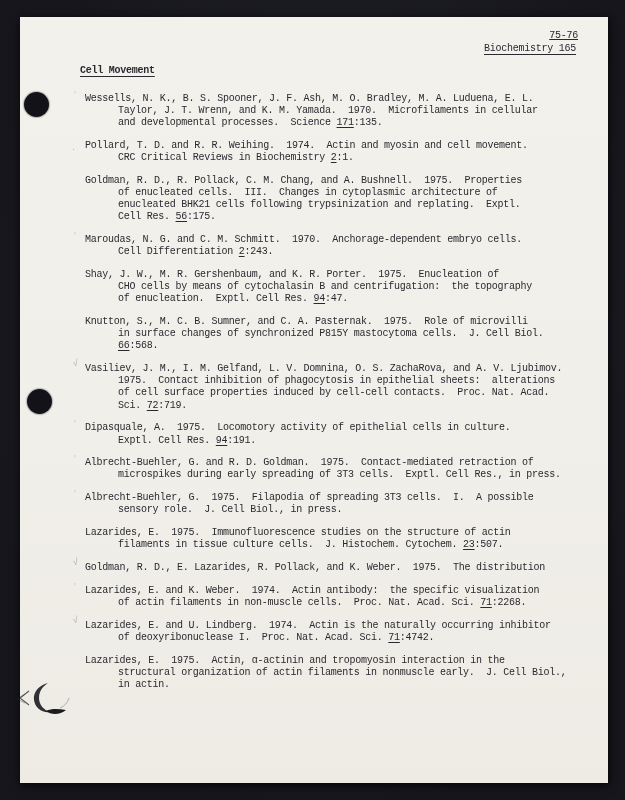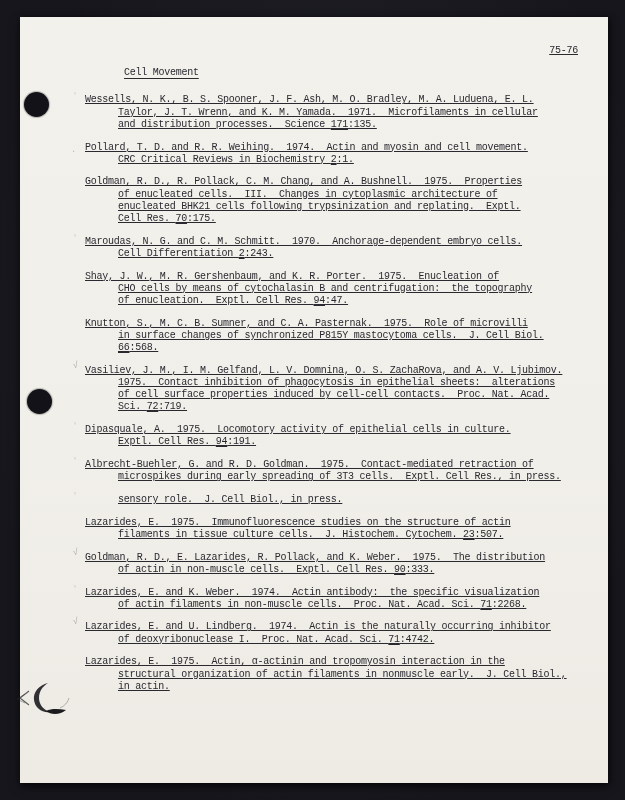--- a/index.html
+++ b/index.html
@@ -20,29 +20,29 @@
     font-size: 10px; letter-spacing: -0.25px; line-height: 12.2px;
   }
   .hole {
     position: absolute; width: 25px; height: 25px; border-radius: 50%;
     background: #121218; box-shadow: 0 0 1px 1px rgba(0,0,0,0.25);
   }
   .hole-top { left: 4px; top: 75px; }
   .hole-mid { left: 7px; top: 372px; }
   .ink-mark { position: absolute; left: -8px; top: 664px; }
 
-  .page-num { text-align: right; padding: 28px 30px 0 0; white-space: pre; text-decoration: underline; }
+  .page-num { text-align: right; padding: 13px 30px 0 0; white-space: pre; text-decoration: underline; }
   .course-line { text-align: right; padding: 1px 32px 0 0; white-space: pre; }
   .section-heading {
-    margin: 10px 0 0 104px; font-size: 10px; font-weight: normal;
+    margin: 10px 0 0 60px; font-size: 10px; font-weight: bold;
     letter-spacing: -0.25px; white-space: pre;
   }
   .u { text-decoration: underline; text-underline-offset: 2.5px; }
 
-  .refs { margin: 15px 0 0 65px; padding-right: 30px; text-decoration: underline; }
+  .refs { margin: 15px 0 0 65px; padding-right: 30px; }
   .ref { position: relative; margin-bottom: 10.5px; }
   .line { white-space: pre; }
   .line.cont { padding-left: 33px; }
   .vol { text-decoration: underline; text-underline-offset: 2px; text-align: right; }
 
   .mark {
     position: absolute; left: -12px; top: -3px;
     color: #77756f; font-size: 9px; line-height: 9px;
     transform: rotate(-8deg);
   }
@@ -62,40 +62,41 @@
     <svg class="ink-mark" width="60" height="40" viewBox="0 0 60 40">
       <path d="M 17,10 L 8,17 L 17,24" stroke="#2a2a2a" stroke-width="1.1" fill="none" opacity="0.75"></path>
       <path d="M 13,13 L 5,18 L 13,22" stroke="#2a2a2a" stroke-width="0.8" fill="none" opacity="0.5"></path>
       <path d="M 36,2 C 27,4 21,11 22,19 C 23,27 30,32 38,31 C 32,29 27,24 27,17 C 27,10 31,5 36,2 Z" fill="#1c1c20" opacity="0.9"></path>
       <path d="M 34,30 C 39,34 48,34 54,29 C 47,28 40,27 34,30 Z" fill="#101012" opacity="0.95"></path>
       <path d="M 48,27 Q 55,24 57,17" stroke="#3a3a3a" stroke-width="0.8" fill="none" opacity="0.45"></path>
     </svg>
 
     <div class="page-num">75-76</div>
 
+    <div class="course-line"><span class="u">Biochemistry 165</span></div>
 
     <h1 class="section-heading"><span class="u">Cell Movement</span></h1>
 
     <div class="refs">
         <div class="ref">
           <span class="mark tick">′</span>
           <div class="line"><span>Wessells, N. K., B. S. Spooner, J. F. Ash, M. O. Bradley, M. A. Luduena, E. L.</span></div>
-          <div class="line cont"><span>Taylor, J. T. Wrenn, and K. M. Yamada.  1971.  Microfilaments in cellular</span></div>
-          <div class="line cont"><span>and distribution processes.  Science </span><span class="vol">171</span><span>:135.</span></div>
+          <div class="line cont"><span>Taylor, J. T. Wrenn, and K. M. Yamada.  1970.  Microfilaments in cellular</span></div>
+          <div class="line cont"><span>and developmental processes.  Science </span><span class="vol">171</span><span>:135.</span></div>
         </div>
         <div class="ref">
           <span class="mark dot">·</span>
           <div class="line"><span>Pollard, T. D. and R. R. Weihing.  1974.  Actin and myosin and cell movement.</span></div>
           <div class="line cont"><span>CRC Critical Reviews in Biochemistry </span><span class="vol">2</span><span>:1.</span></div>
         </div>
         <div class="ref">
           <div class="line"><span>Goldman, R. D., R. Pollack, C. M. Chang, and A. Bushnell.  1975.  Properties</span></div>
           <div class="line cont"><span>of enucleated cells.  III.  Changes in cytoplasmic architecture of</span></div>
           <div class="line cont"><span>enucleated BHK21 cells following trypsinization and replating.  Exptl.</span></div>
-          <div class="line cont"><span>Cell Res. </span><span class="vol">70</span><span>:175.</span></div>
+          <div class="line cont"><span>Cell Res. </span><span class="vol">56</span><span>:175.</span></div>
         </div>
         <div class="ref">
           <span class="mark tick">′</span>
           <div class="line"><span>Maroudas, N. G. and C. M. Schmitt.  1970.  Anchorage-dependent embryo cells.</span></div>
           <div class="line cont"><span>Cell Differentiation </span><span class="vol">2</span><span>:243.</span></div>
         </div>
         <div class="ref">
           <div class="line"><span>Shay, J. W., M. R. Gershenbaum, and K. R. Porter.  1975.  Enucleation of</span></div>
           <div class="line cont"><span>CHO cells by means of cytochalasin B and centrifugation:  the topography</span></div>
           <div class="line cont"><span>of enucleation.  Exptl. Cell Res. </span><span class="vol">94</span><span>:47.</span></div>
@@ -117,30 +118,30 @@
           <div class="line"><span>Dipasquale, A.  1975.  Locomotory activity of epithelial cells in culture.</span></div>
           <div class="line cont"><span>Exptl. Cell Res. </span><span class="vol">94</span><span>:191.</span></div>
         </div>
         <div class="ref">
           <span class="mark tick">′</span>
           <div class="line"><span>Albrecht-Buehler, G. and R. D. Goldman.  1975.  Contact-mediated retraction of</span></div>
           <div class="line cont"><span>microspikes during early spreading of 3T3 cells.  Exptl. Cell Res., in press.</span></div>
         </div>
         <div class="ref">
           <span class="mark tick">′</span>
+          <div class="line"><span>Albrecht-Buehler, G.  1975.  Filapodia of spreading 3T3 cells.  I.  A possible</span></div>
           <div class="line cont"><span>sensory role.  J. Cell Biol., in press.</span></div>
         </div>
         <div class="ref">
           <div class="line"><span>Lazarides, E.  1975.  Immunofluorescence studies on the structure of actin</span></div>
           <div class="line cont"><span>filaments in tissue culture cells.  J. Histochem. Cytochem. </span><span class="vol">23</span><span>:507.</span></div>
         </div>
         <div class="ref">
           <span class="mark check">√</span>
           <div class="line"><span>Goldman, R. D., E. Lazarides, R. Pollack, and K. Weber.  1975.  The distribution</span></div>
-          <div class="line cont"><span>of actin in non-muscle cells.  Exptl. Cell Res. </span><span class="vol">90</span><span>:333.</span></div>
         </div>
         <div class="ref">
           <span class="mark tick">′</span>
           <div class="line"><span>Lazarides, E. and K. Weber.  1974.  Actin antibody:  the specific visualization</span></div>
           <div class="line cont"><span>of actin filaments in non-muscle cells.  Proc. Nat. Acad. Sci. </span><span class="vol">71</span><span>:2268.</span></div>
         </div>
         <div class="ref">
           <span class="mark check">√</span>
           <div class="line"><span>Lazarides, E. and U. Lindberg.  1974.  Actin is the naturally occurring inhibitor</span></div>
           <div class="line cont"><span>of deoxyribonuclease I.  Proc. Nat. Acad. Sci. </span><span class="vol">71</span><span>:4742.</span></div>

